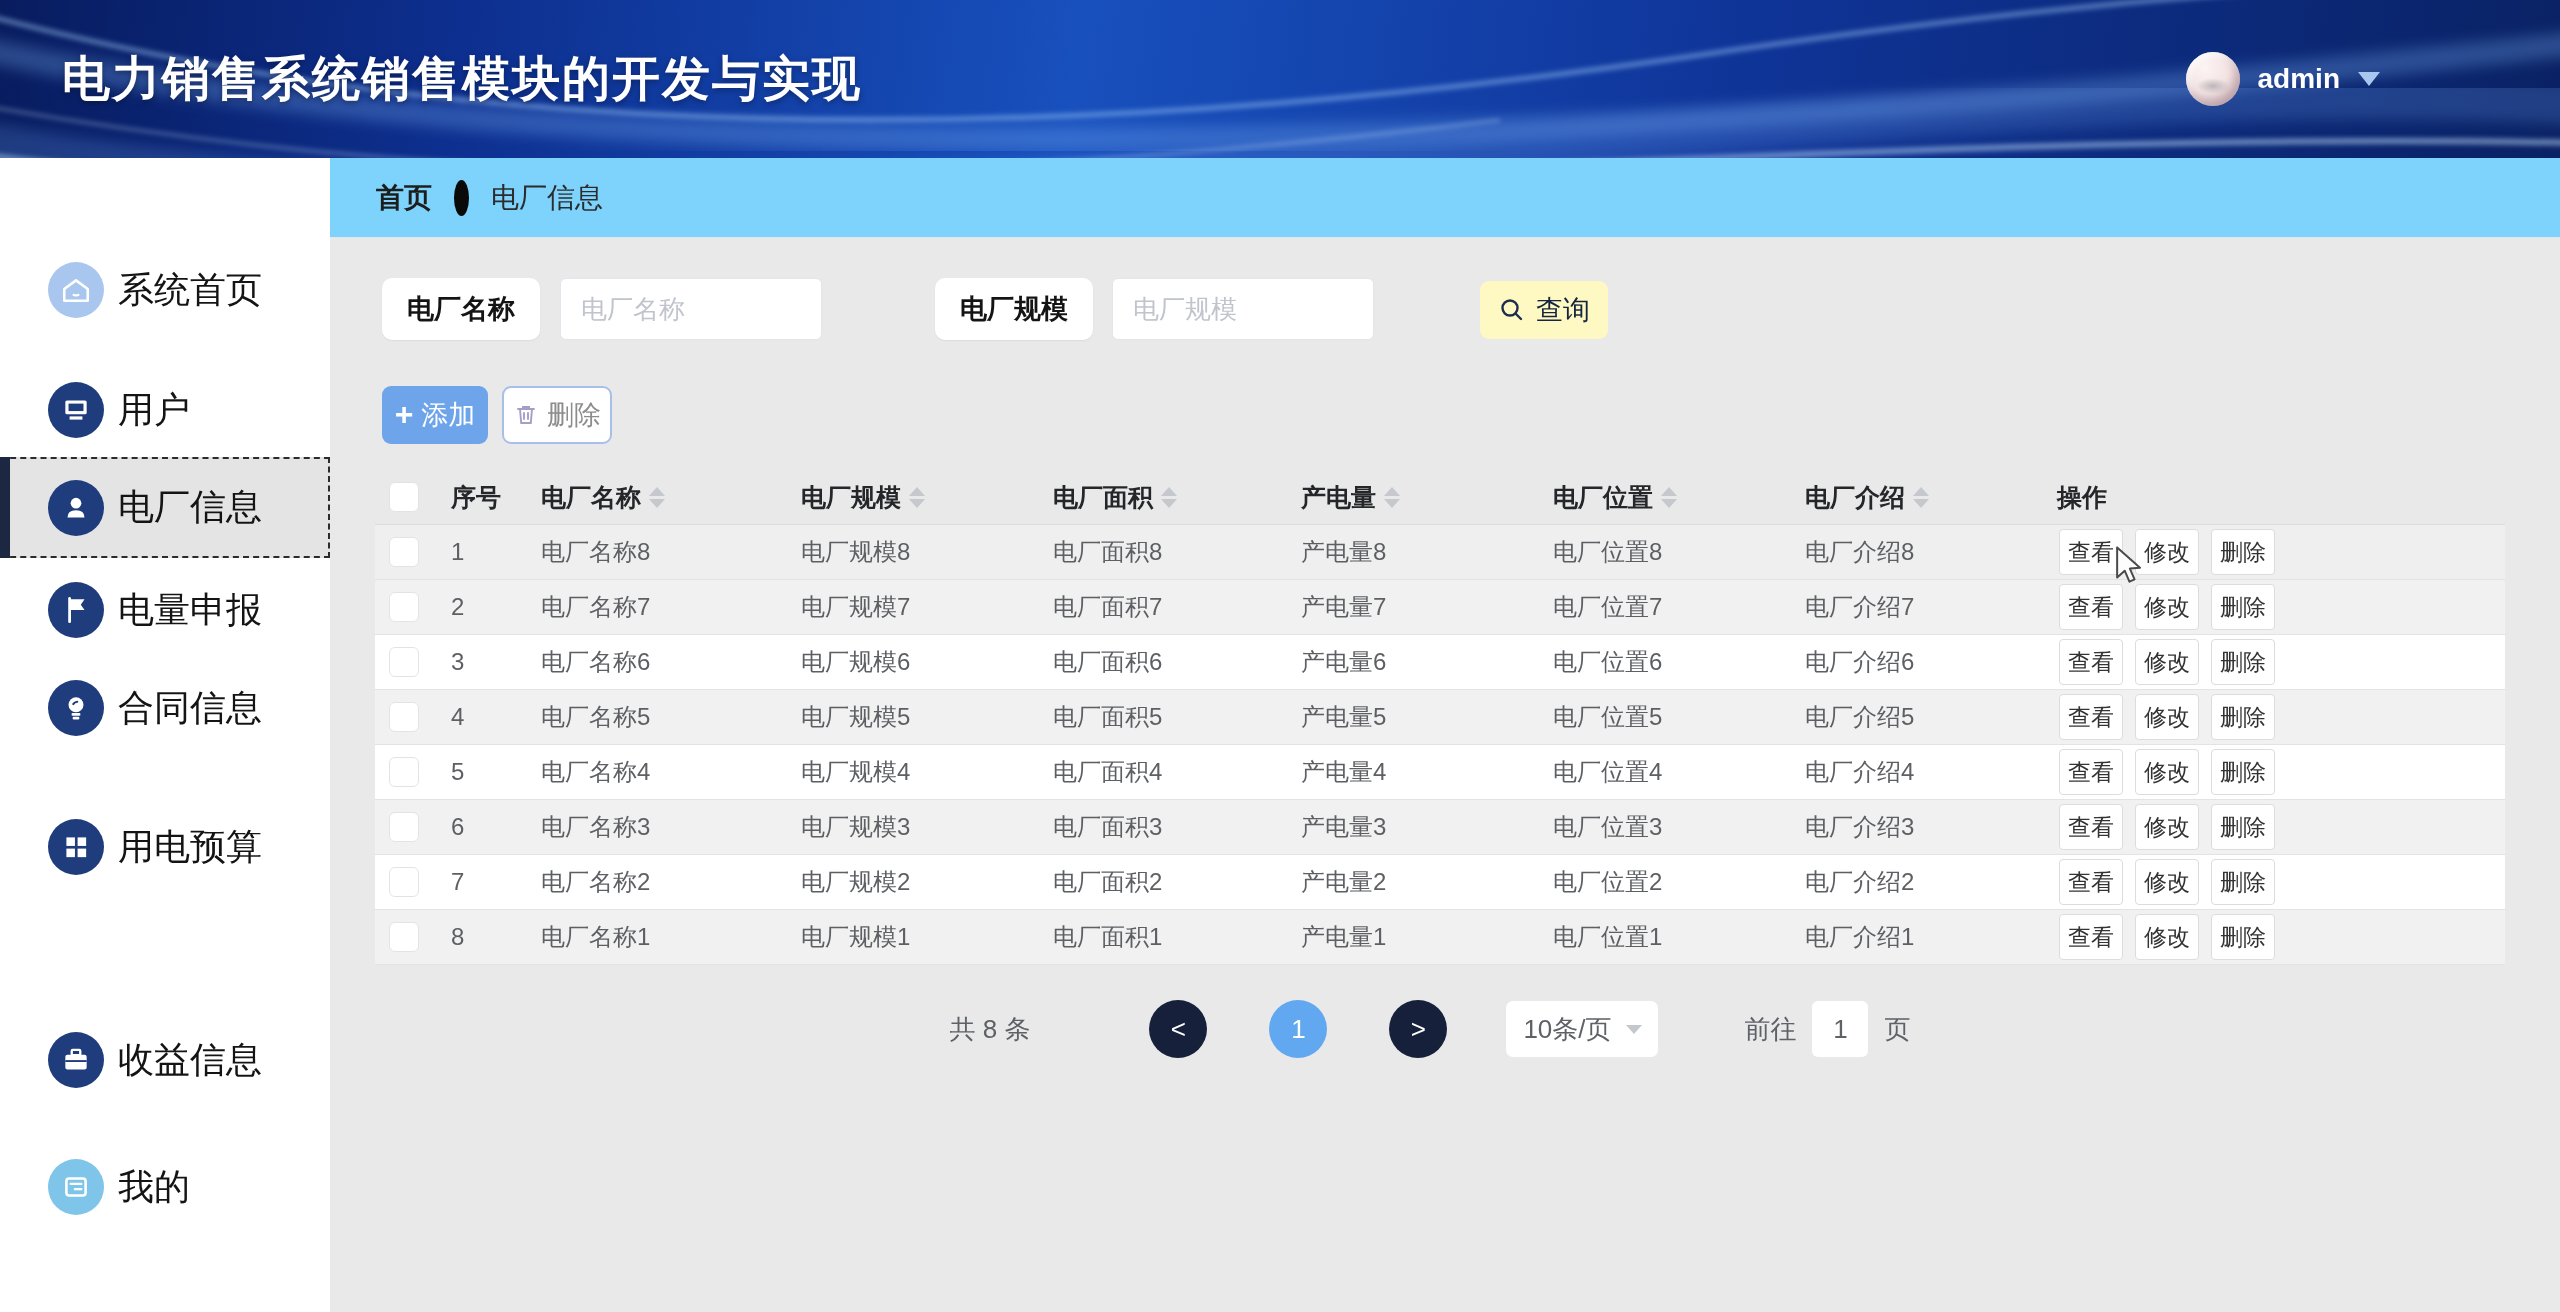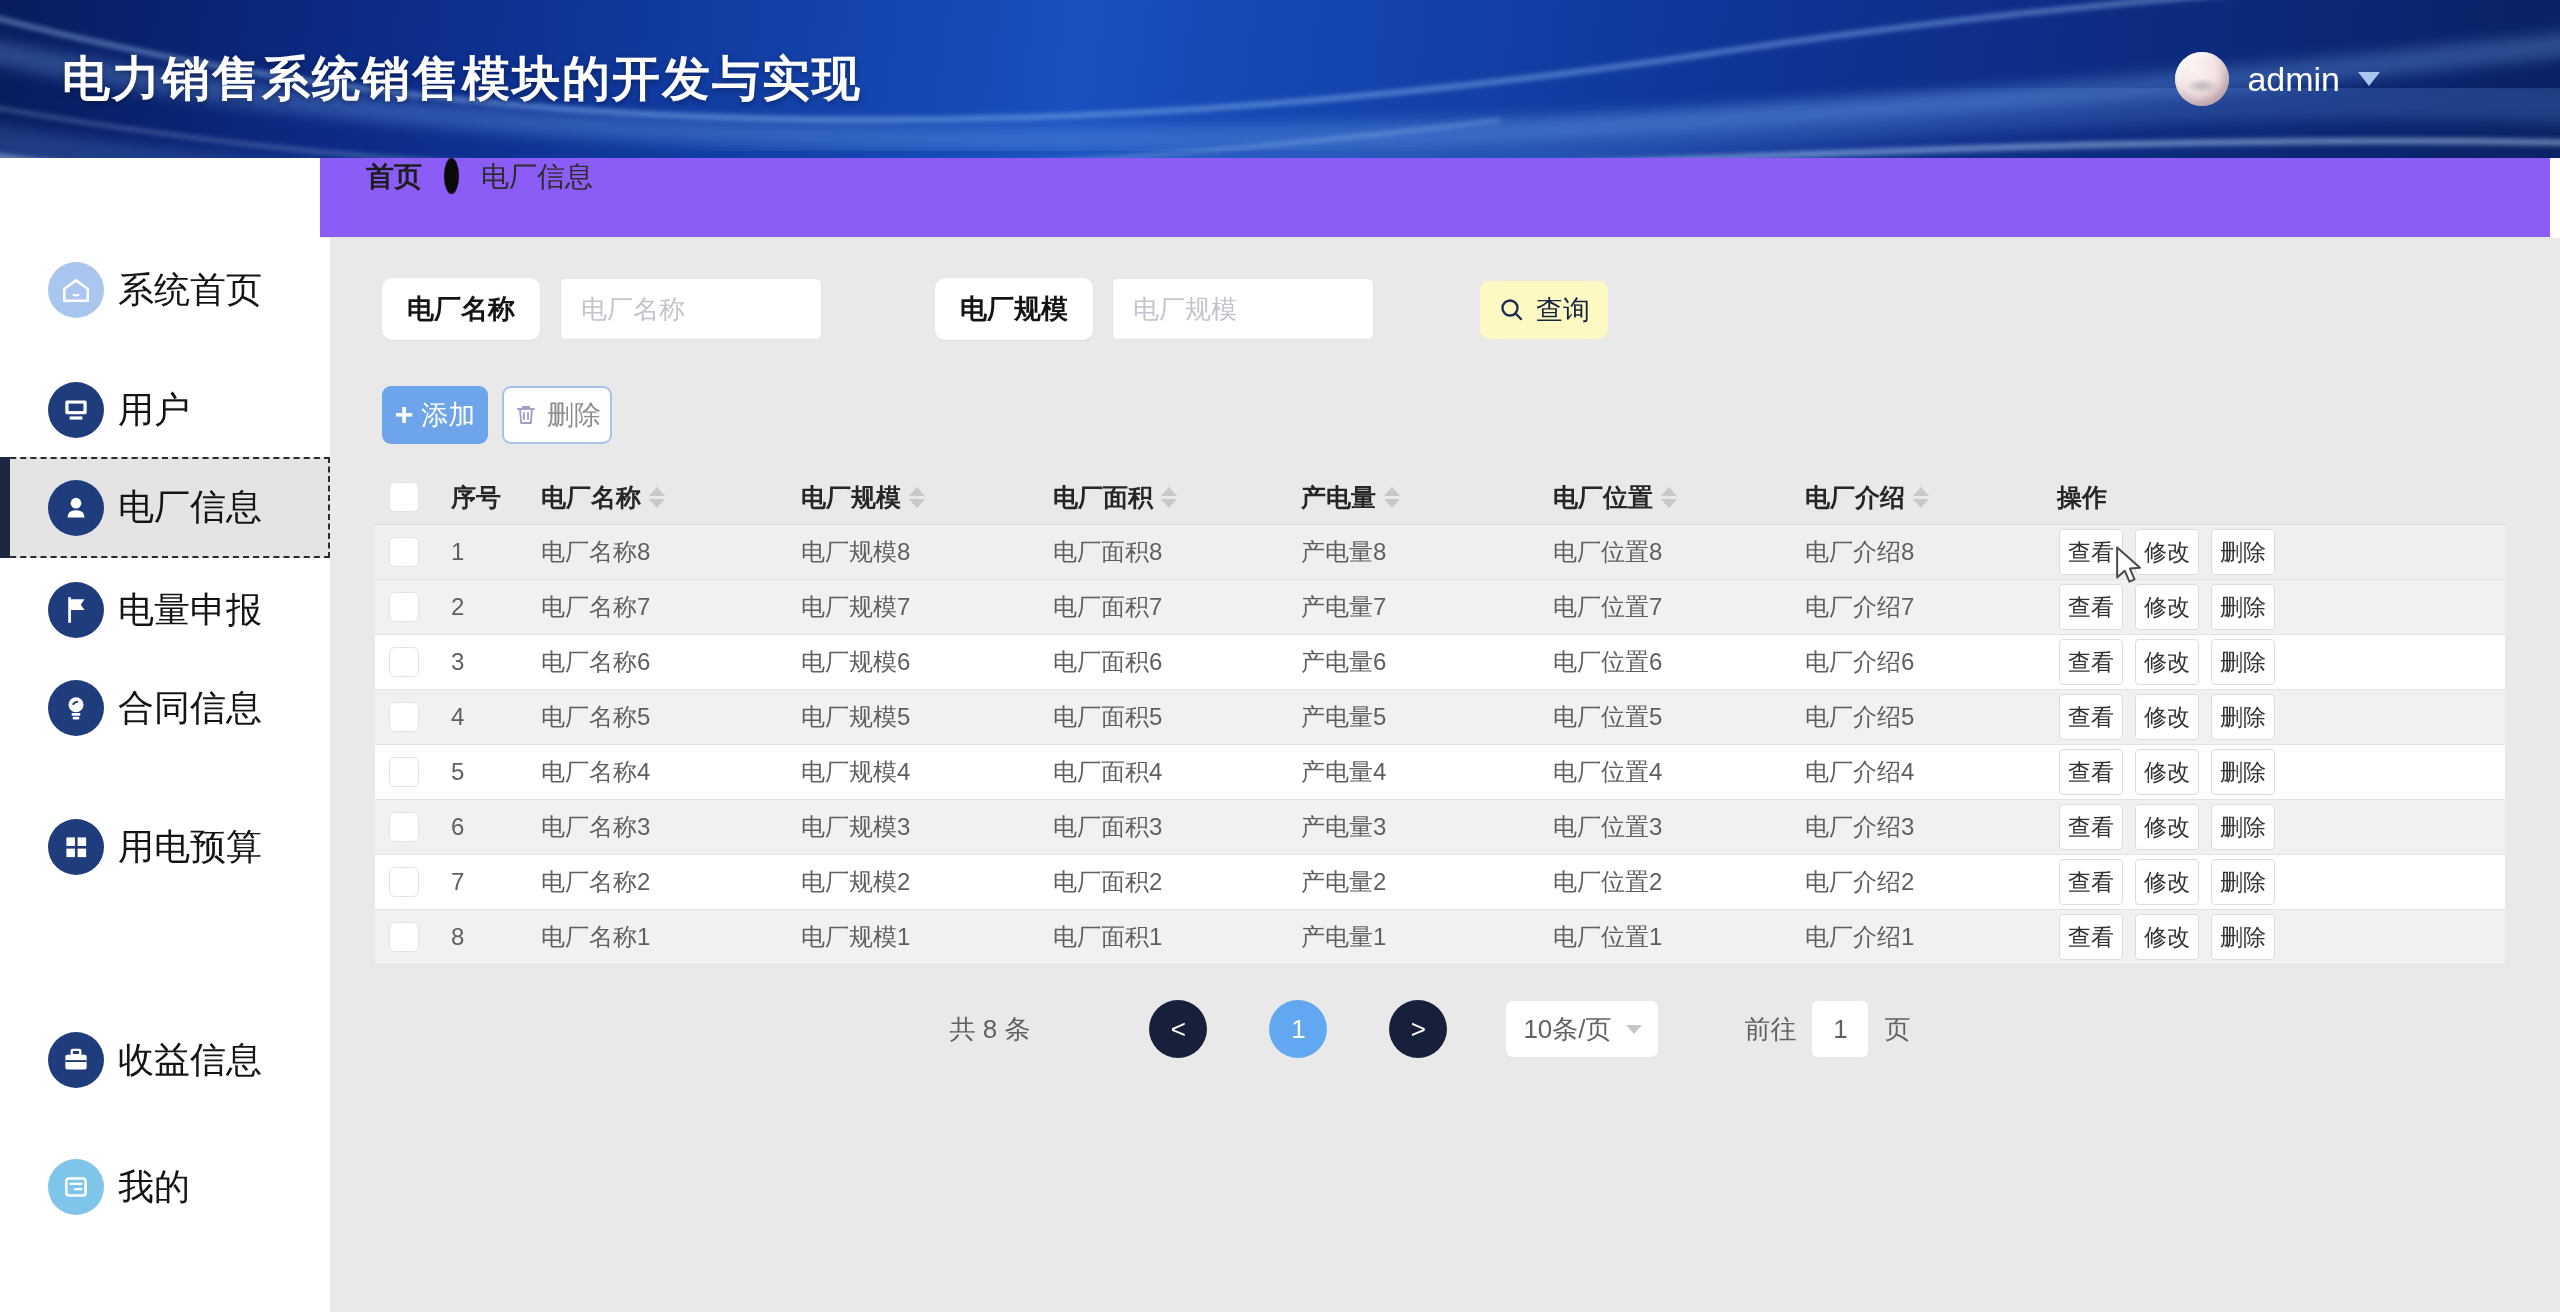--- a/index.html
+++ b/index.html
@@ -16,37 +16,37 @@
     text-shadow:0 2px 6px rgba(0,0,0,.35); white-space:nowrap; }
   .userbox { position:absolute; right:180px; top:50%; transform:translateY(-50%);
     display:flex; align-items:center; gap:18px; }
   .avatar { width:54px; height:54px; border-radius:50%;
     background:
       radial-gradient(circle at 35% 30%, #fdf4f4 0%, #f3e3e3 45%, #ddc9cd 75%, #c9b4bb 100%);
     box-shadow:inset -4px -6px 8px rgba(150,120,130,.45), inset 3px 4px 6px rgba(255,255,255,.8);
     position:relative; overflow:hidden; }
   .avatar:before { content:""; position:absolute; left:10px; top:26px; width:34px; height:16px;
     background:radial-gradient(ellipse at center,#8d8f96 0%,transparent 70%); opacity:.55; }
-  .username { color:#fff; font-size:34px; font-weight:400; }
+  .username { color:#fff; font-size:28px; font-weight:700; }
   .caret-down { width:0; height:0; border-left:11px solid transparent; border-right:11px solid transparent;
     border-top:14px solid #a9c7ee; }
 
   
   .sidebar { position:absolute; left:0; top:158px; width:330px; height:1154px; background:#fff; }
   .side-item { position:absolute; left:0; width:330px; height:100px; display:flex; align-items:center; cursor:pointer; }
   .side-item .ic { width:56px; height:56px; border-radius:50%; margin-left:48px; flex:0 0 56px;
     display:flex; align-items:center; justify-content:center; }
   .ic-navy { background:#1f3d7d; } .ic-light { background:#a9c7ee; } .ic-sky { background:#7fc4e9; }
   .side-item .lbl { margin-left:14px; font-size:36px; color:#141414; font-weight:500; white-space:nowrap; }
   .side-item.active { background:#e4e4e4; outline:2px dashed #2b2b2b; outline-offset:-2px; height:101px; }
   .active-bar { position:absolute; left:0; top:299px; width:10px; height:101px; background:#1c2742; z-index:2; }
 
   
-  .crumbbar { position:absolute; left:320px; top:158px; width:2230px; height:80px; background:#8b5cf6;
-    border-bottom:1px solid #e6e6e6; display:flex; align-items:flex-start; }
+  .crumbbar { position:absolute; left:330px; top:158px; width:2230px; height:80px; background:#7dd3fc;
+    border-bottom:1px solid #e6e6e6; display:flex; align-items:center; }
   .crumb-home { margin-left:46px; font-size:28px; font-weight:700; color:#1d1d1d; }
   .crumb-sep { width:15px; height:36px; border-radius:50%; background:#0a0a0a; margin:0 22px; }
   .crumb-cur { font-size:28px; color:#2c2c2c; }
 
   
   .panel { position:absolute; left:330px; top:238px; width:2230px; height:1074px; background:#e9e9e9; }
 
   
   .search-row { position:absolute; left:0; top:40px; width:100%; height:64px; }
   .chip { position:absolute; top:0; height:62px; background:#fff; border-radius:10px;

